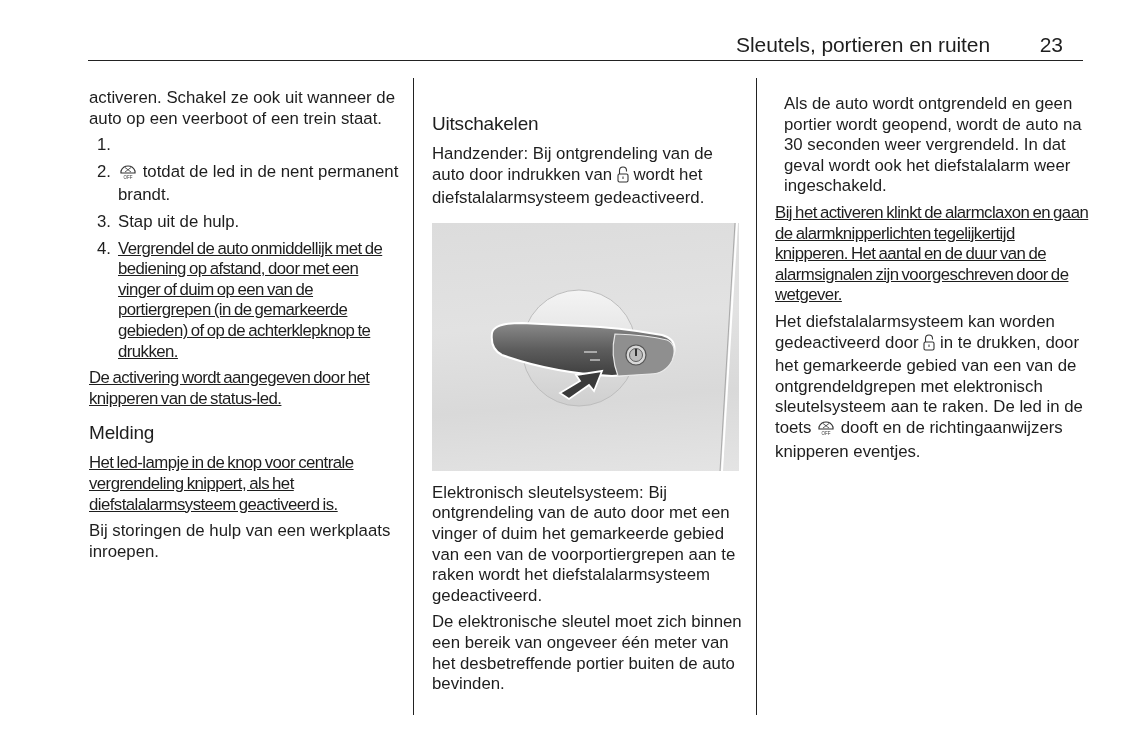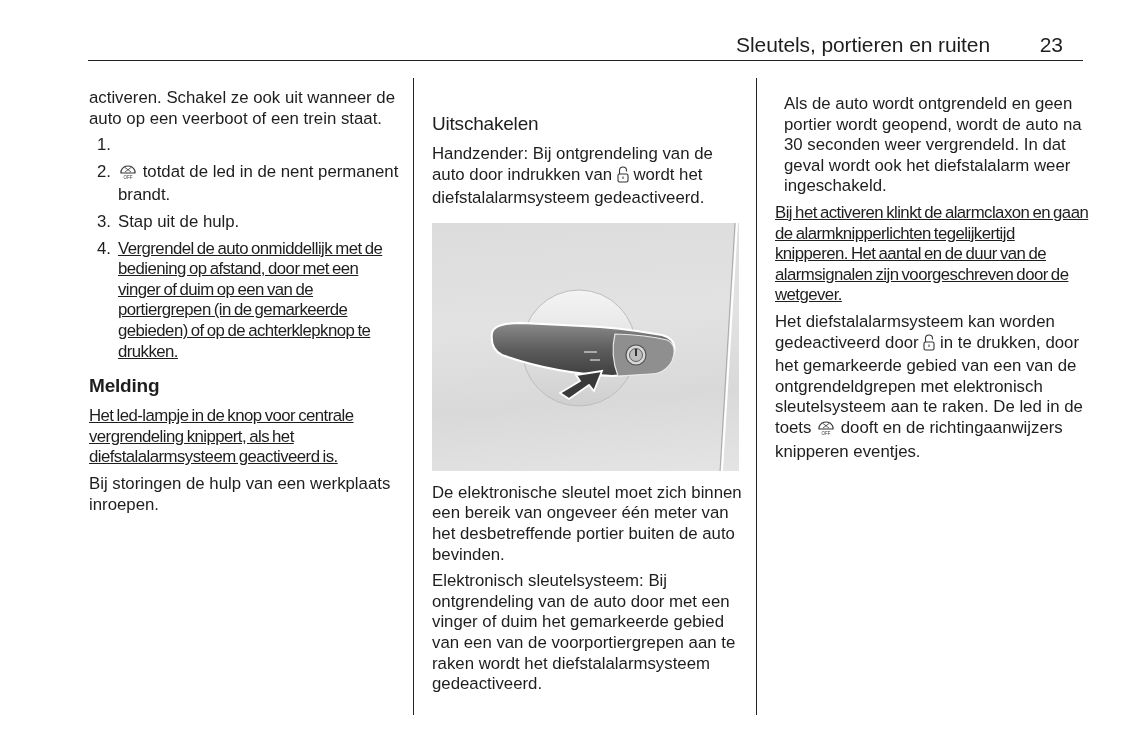--- a/index.html
+++ b/index.html
@@ -60,21 +60,22 @@
     </li>
     <li style="display:flex;">
       <span style="width:21px; flex:none;">3.</span>
       <span>Stap uit de hulp.</span>
     </li>
     <li style="display:flex;">
       <span style="width:21px; flex:none;">4.</span>
       <span class="tight">Vergrendel de auto onmiddellijk met de bediening op afstand, door met een vinger of duim op een van de portiergrepen (in de gemar­keerde gebieden) of op de achter­klepknop te drukken.</span>
     </li>
   </ol>
-  <h2 style="margin-top:12px;font-weight:bold;">Melding</h2>
+  <p class="tight">De activering wordt aangegeven door het knipperen van de status-led.</p>
+  <h2 style="margin-top:12px;">Melding</h2>
   <p class="tight">Het led-lampje in de knop voor centrale vergrendeling knippert, als het diefstalalarmsysteem geactiveerd is.</p>
   <p>Bij storingen de hulp van een werk­plaats inroepen.</p>
 </div>
 
 <div class="col col2">
   <h2>Uitschakelen</h2>
   <p>
     <span>Handzender: Bij ontgrendeling van de auto door indrukken van</span>
     <span class="icon-inline">
       <svg width="12" height="17" viewBox="0 0 12 17">
@@ -104,22 +105,22 @@
       <path d="M60 110 Q62 100 90 100 L150 103 Q185 104 230 112 Q245 116 242 130 Q236 150 220 150 L180 153 Q120 150 70 132 Q58 126 60 110 Z" fill="url(#handle)" stroke="#ffffff" stroke-width="2"></path>
       <path d="M183 111 Q215 112 235 117 Q246 122 240 138 Q233 151 218 151 L186 153 Q178 132 183 111 Z" fill="#8f8f8f" stroke="#e8e8e8" stroke-width="1.2"></path>
       <circle cx="204" cy="132" r="10" fill="#d8d8d8" stroke="#555" stroke-width="1.2"></circle>
       <circle cx="204" cy="132" r="6.5" fill="#bcbcbc" stroke="#444" stroke-width="0.8"></circle>
       <rect x="203" y="126" width="2" height="7" fill="#333"></rect>
       <line x1="152" y1="129" x2="165" y2="129" stroke="#e0e0e0" stroke-width="1.2"></line>
       <line x1="158" y1="137" x2="168" y2="137" stroke="#e0e0e0" stroke-width="1.2"></line>
       <path d="M128 170 L148 158 L144 152 L170 148 L162 168 L157 162 L137 176 Z" fill="#3a3a3a" stroke="#ffffff" stroke-width="1.8"></path>
     </svg>
   </div>
+  <p>Elektronisch sleutelsysteem: Bij ontgrendeling van de auto door met een vinger of duim het gemarkeerde gebied van een van de voorportier­grepen aan te raken wordt het dief­stalalarmsysteem gedeactiveerd.</p>
   <p>De elektronische sleutel moet zich binnen een bereik van ongeveer één meter van het desbetreffende portier buiten de auto bevinden.</p>
-  <p>Elektronisch sleutelsysteem: Bij ontgrendeling van de auto door met een vinger of duim het gemarkeerde gebied van een van de voorportier­grepen aan te raken wordt het dief­stalalarmsysteem gedeactiveerd.</p>
 </div>
 
 <div class="col col3">
   <div class="note">
     <div>Als de auto wordt ontgrendeld en geen portier wordt geopend, wordt de auto na 30 seconden weer vergrendeld. In dat geval wordt ook het diefstalalarm weer ingescha­keld.</div>
   </div>
   <p class="tight">Bij het activeren klinkt de alarmclaxon en gaan de alarmknipperlichten tege­lijkertijd knipperen. Het aantal en de duur van de alarmsignalen zijn voor­geschreven door de wetgever.</p>
   <p>
     <span>Het diefstalalarmsysteem kan worden gedeactiveerd door</span>
     <span class="icon-inline">

